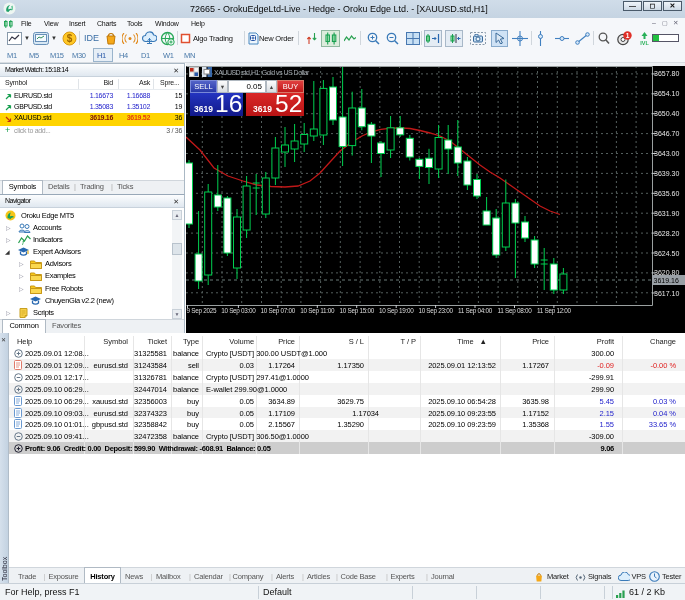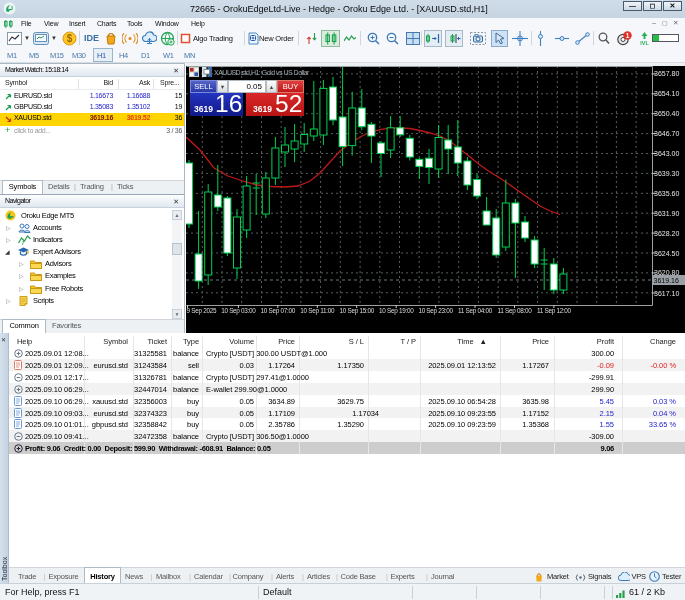--- a/index.html
+++ b/index.html
@@ -76,21 +76,21 @@
       <rect x="0.5" y="0.5" width="15" height="12" rx="2" fill="#d8e8f4" stroke="#6890b8"></rect>
       <rect x="2.5" y="2.5" width="11" height="7" fill="#f4fafe" stroke="#6890b8"></rect>
       <polyline points="4,7 6,5 8,6 11,4" fill="none" stroke="#389060" stroke-width="1"></polyline>
     </svg>
  <span class="abs" style="left:51px;top:6px;font-size:6px;color:#333">▼</span>
  <svg class="abs" style="left:62px;top:2px" width="15" height="15" viewBox="0 0 15 15">
       <circle cx="7.5" cy="7.5" r="6.5" fill="#ffc825" stroke="#d89810"></circle>
       <text x="7.5" y="11" text-anchor="middle" font-size="10" font-weight="bold" fill="#a06800">$</text>
     </svg>
  <div class="tsep" style="left:79px"></div>
- <span class="abs" style="left:84px;top:4px;font-size:9px;font-weight:bold;color:#3a6ea5">IDE</span>
+ <span class="abs" style="left:84px;top:4px;font-size:9px;font-weight:normal;color:#3a6ea5">IDE</span>
  <svg class="abs" style="left:104px;top:2px" width="14" height="14" viewBox="0 0 14 14">
       <path d="M3 5 h8 l-1 8 h-6 z" fill="#f5a818" stroke="#c07808"></path>
       <path d="M4.5 5 a2.5 2.5 0 0 1 5 0" fill="none" stroke="#c07808" stroke-width="1.2"></path>
     </svg>
  <svg class="abs" style="left:122px;top:4px" width="16" height="11" viewBox="0 0 16 11">
       <circle cx="8" cy="5.5" r="1.5" fill="#e08818"></circle>
       <path d="M4.5 1.5 a6 6 0 0 0 0 8 M11.5 1.5 a6 6 0 0 1 0 8" fill="none" stroke="#e08818" stroke-width="1.1"></path>
       <path d="M2 0 a8.5 8.5 0 0 0 0 11 M14 0 a8.5 8.5 0 0 1 0 11" fill="none" stroke="#e08818" stroke-width="1.1"></path>
     </svg>
  <svg class="abs" style="left:142px;top:2px" width="15" height="14" viewBox="0 0 15 14">
@@ -329,20 +329,27 @@
         </svg>
         <span class="abs" style="left:45px;top:1px">Examples</span>
       </div>
   <div style="position:relative;height:12.1px">
         <span class="abs" style="left:19px;top:2px;color:#889;font-size:6px">▷</span>
         <svg class="abs" style="left:30px;top:1px" width="12" height="10" viewBox="0 0 12 10">
           <path d="M0.5 2 h4 l1 1.5 h6 v6 h-11 z" fill="#f8c818" stroke="#c89818"></path>
           <path d="M0.5 4.5 h11 v5 h-11 z" fill="#fad850" stroke="#c89818"></path>
         </svg>
         <span class="abs" style="left:45px;top:1px">Free Robots</span>
+      </div>
+  <div style="position:relative;height:12.1px">
+        <svg class="abs" style="left:29px;top:0px" width="13" height="11" viewBox="0 0 13 11">
+          <path d="M1 4 L6.5 1.5 L12 4 L6.5 6.5 Z" fill="#2868b0"></path>
+          <path d="M3.5 5.5 v2.5 c1.5 1.5 4.5 1.5 6 0 v-2.5" fill="none" stroke="#2868b0" stroke-width="1.3"></path>
+        </svg>
+        <span class="abs" style="left:45px;top:1px">ChuyenGia v2.2 (new)</span>
       </div>
   <div style="position:relative;height:12.1px">
         <span class="abs" style="left:6px;top:2px;color:#889;font-size:6px">▷</span>
         <svg class="abs" style="left:18px;top:1px" width="11" height="10" viewBox="0 0 11 10">
           <path d="M2 0.5 h7 v7 l-2 2 h-5 z" fill="#f8d048" stroke="#c8a020"></path>
           <path d="M7 9.5 v-2 h2" fill="none" stroke="#c8a020"></path>
           <path d="M3.5 3 h4 M3.5 5 h4 M3.5 7 h2" stroke="#c8a020" stroke-width="0.7"></path>
         </svg>
         <span class="abs" style="left:33px;top:1px">Scripts</span>
       </div>
@@ -670,21 +677,21 @@
  <div class="trow" style="top:85.4px;background:#ffffff">
       <svg class="tcell" style="left:5px;top:1px" width="8" height="10" viewBox="0 0 8 10">
         <rect x="0.5" y="0.5" width="7" height="9" rx="1" fill="#fff" stroke="#6898d0"></rect>
         <path d="M2 3 h4 M2 5 h4 M2 7 h3" stroke="#6898d0" stroke-width="0.8"></path>
       </svg>
       <span class="tcell" style="left:16px">2025.09.10 01:01...</span>
       <span class="tcell r " style="left:39px;width:80px">gbpusd.std</span>
       <span class="tcell r " style="left:78px;width:80px">32358842</span>
       <span class="tcell r " style="left:110px;width:80px">buy</span>
       <span class="tcell r " style="left:165px;width:80px">0.05</span>
-      <span class="tcell r " style="left:206px;width:80px">2.35786</span>
+      <span class="tcell r " style="left:206px;width:80px">2.15567</span>
       <span class="tcell r " style="left:275px;width:80px">1.35290</span>
       <span class="tcell r" style="left:398px;width:89px">2025.09.10 09:23:59</span>
       <span class="tcell r " style="left:460px;width:80px">1.35368</span>
       <span class="tcell r bluetxt" style="left:525px;width:80px">1.55</span>
       <span class="tcell r bluetxt" style="left:587px;width:80px">33.65 %</span>
     </div>
  <div class="trow" style="top:97.3px;background:#f2f2f2">
       <svg class="tcell" style="left:5px;top:2px" width="9" height="9" viewBox="0 0 9 9">
         <circle cx="4.5" cy="4.5" r="3.8" fill="none" stroke="#667788" stroke-width="1"></circle>
         <path d="M2.7 4.5 h3.6" stroke="#667788"></path>

